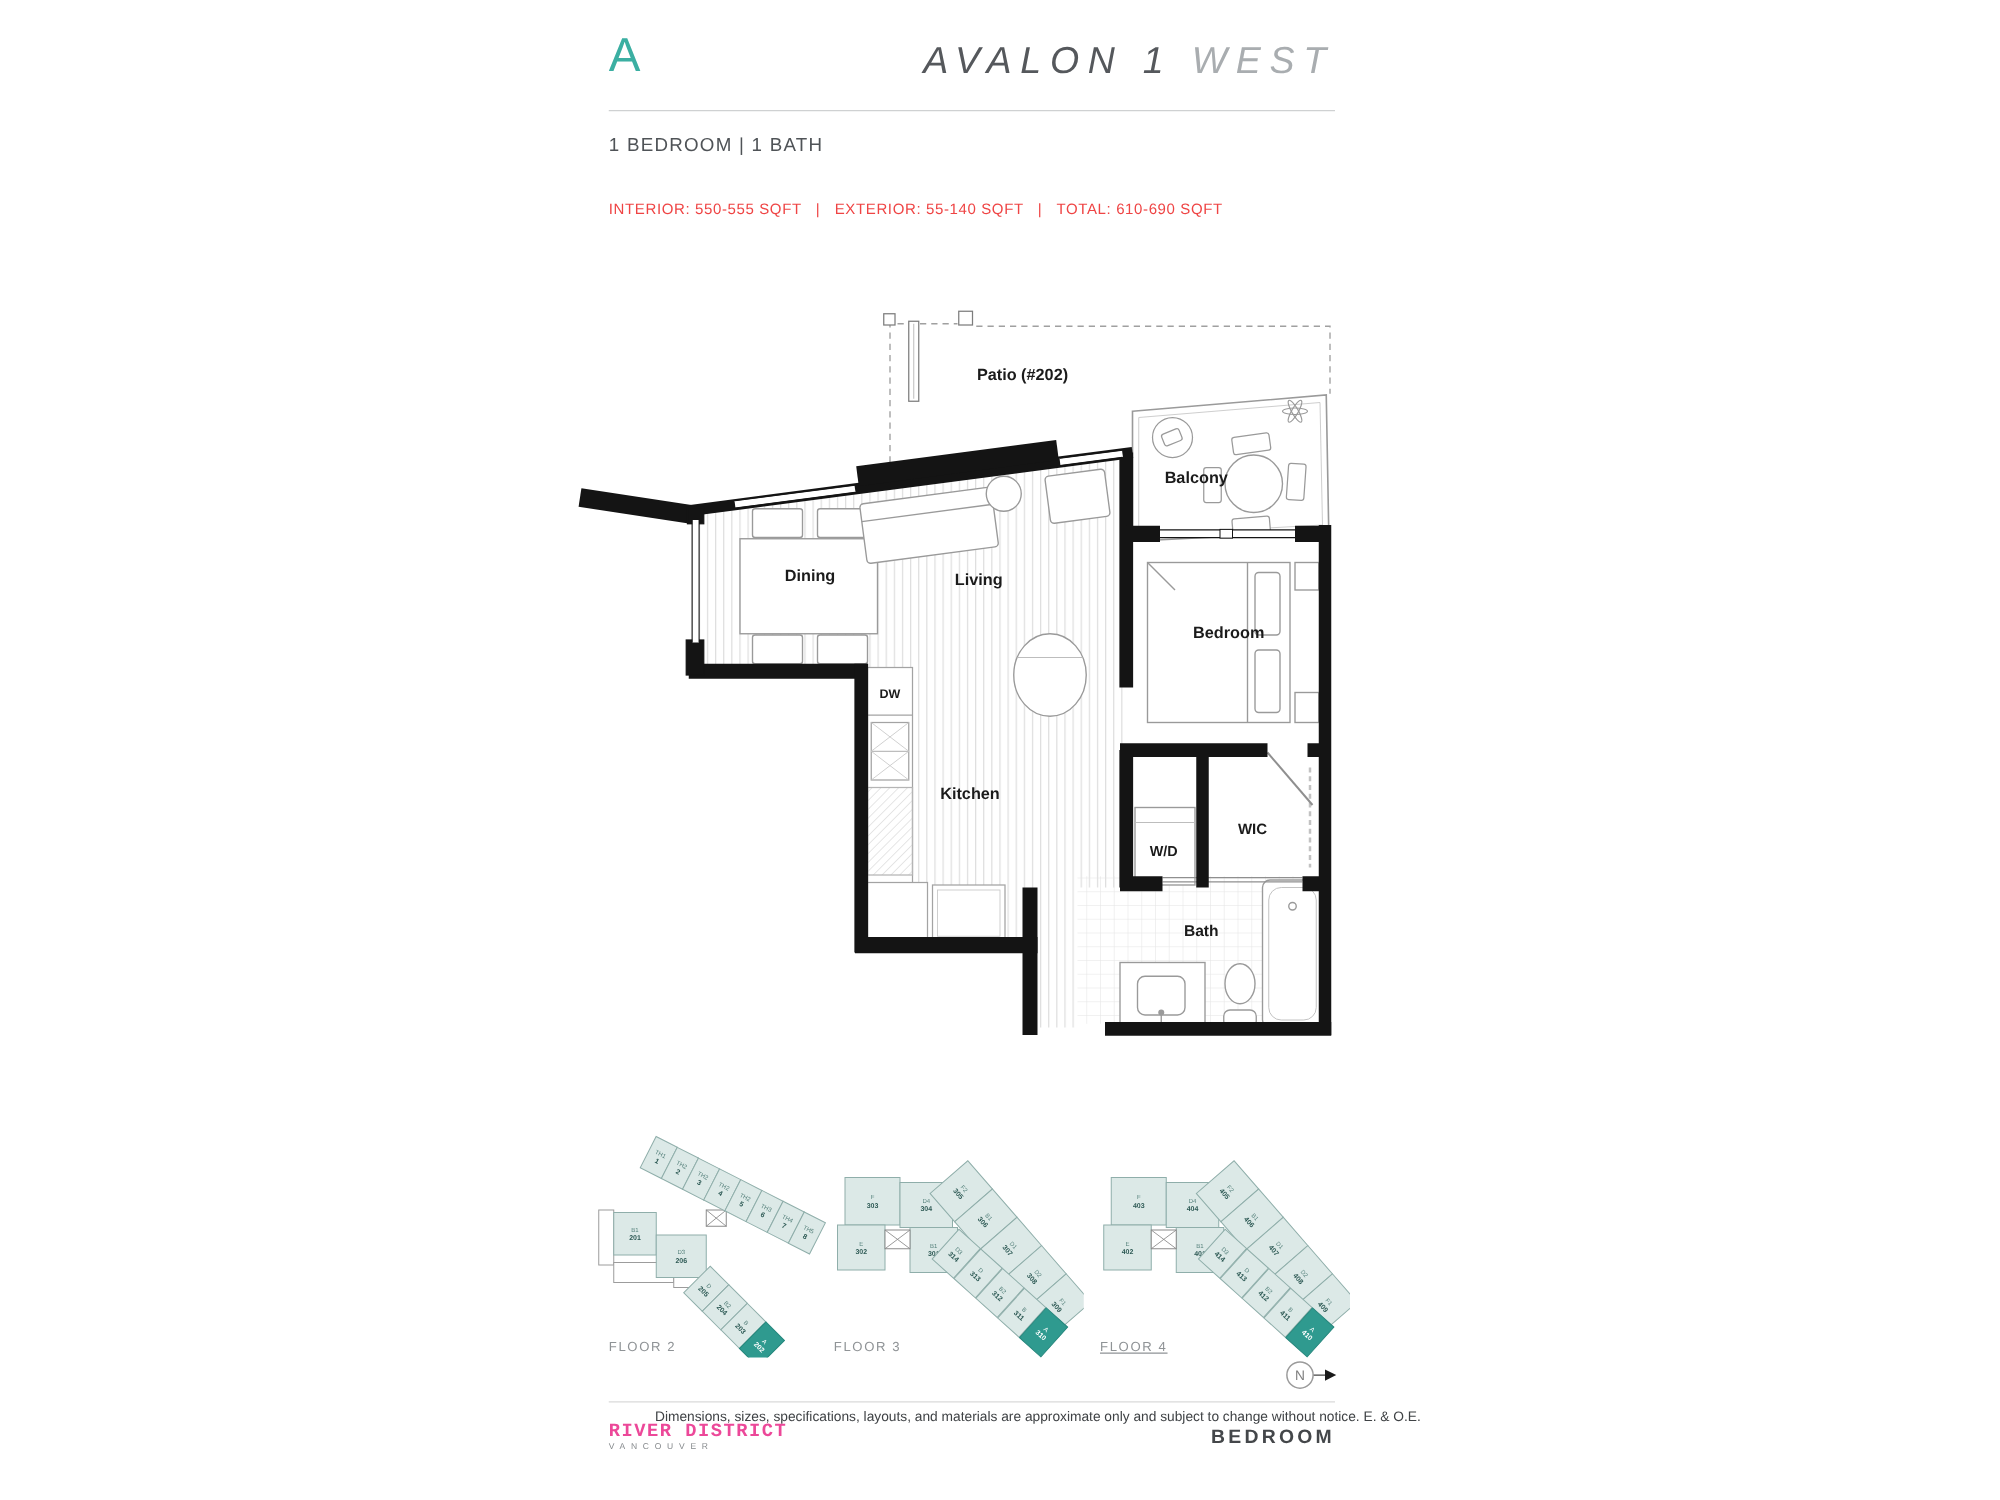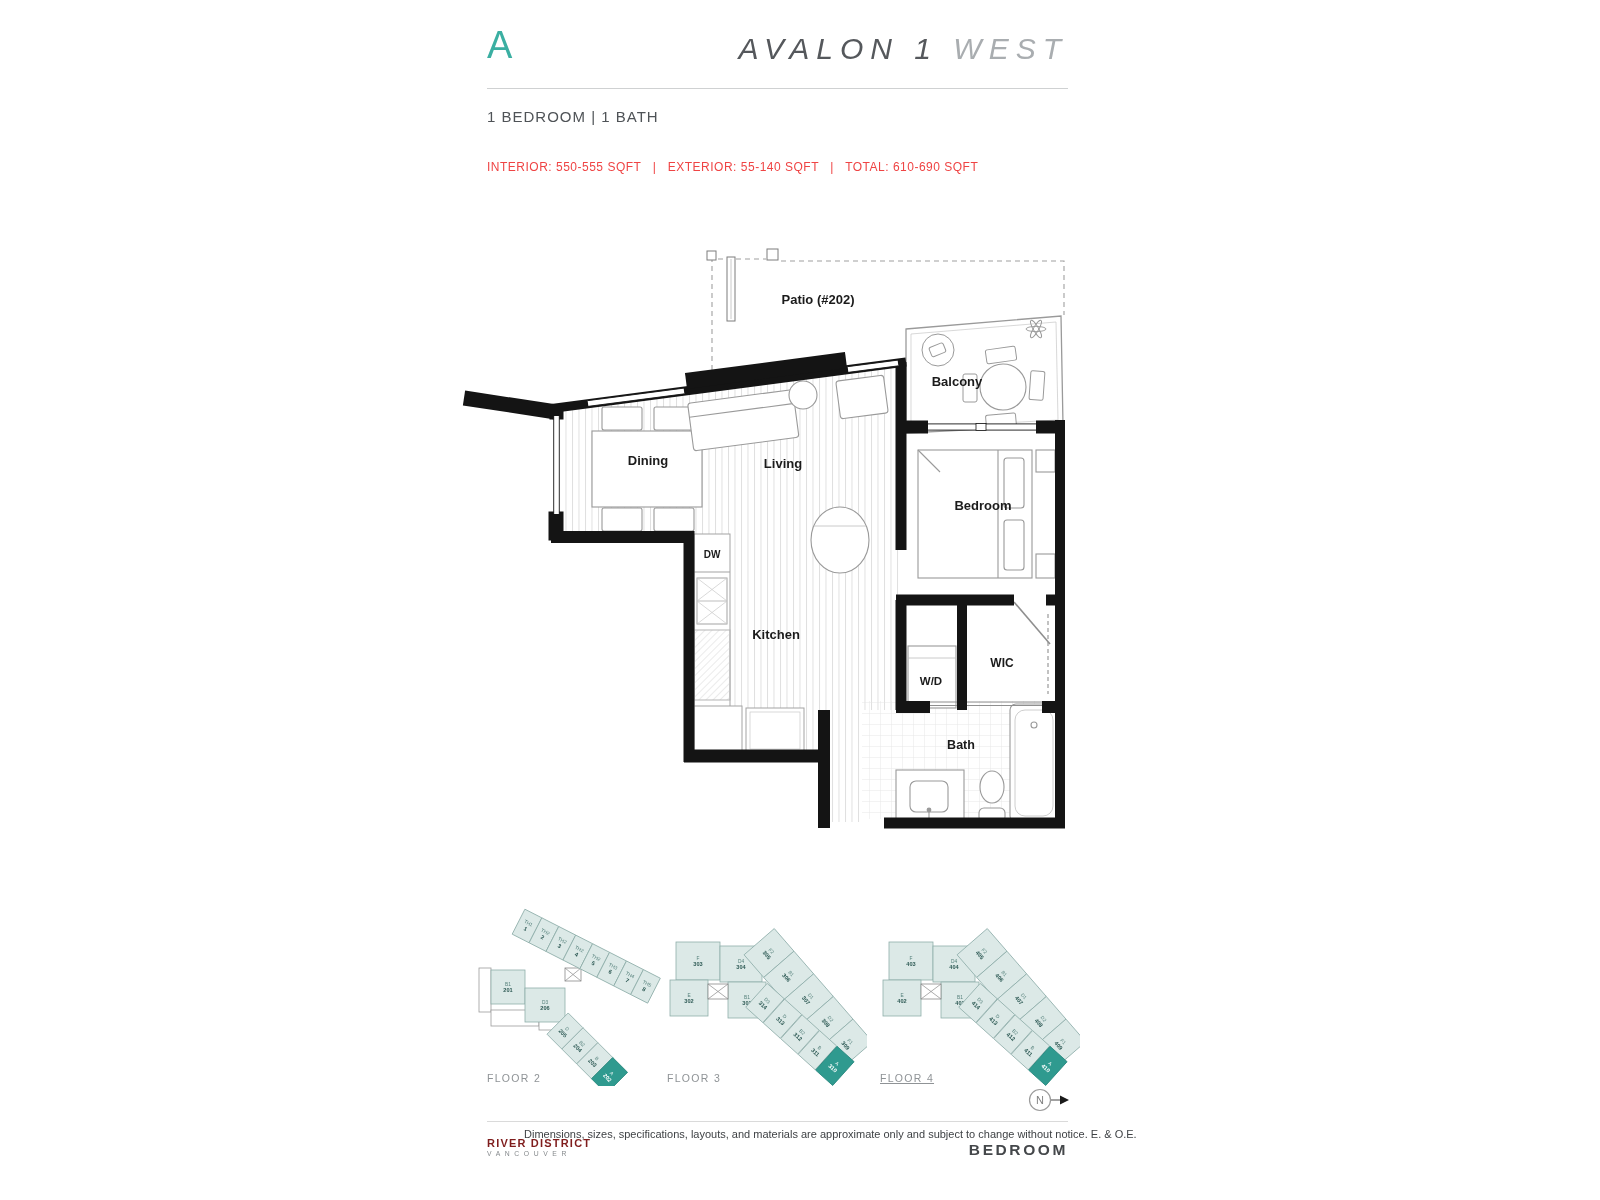--- a/index.html
+++ b/index.html
@@ -20,21 +20,21 @@
   .plan-wrap{left:455px;top:233px;width:620px;height:600px;}
   .kp{width:205px;height:180px;}
   .kp-f2{left:477px;top:906px;}
   .kp-f3{left:662px;top:908px;}
   .kp-f4{left:875px;top:908px;}
   .floor-label{font-size:10.5px;color:#8f9396;letter-spacing:1.3px;top:1072px;font-weight:500;}
   .fl2{left:487px;} .fl3{left:667px;} .fl4{left:880px;text-decoration:underline;}
   .compass{left:1026px;top:1086px;width:50px;height:28px;}
   .disclaimer{left:487px;top:1128px;font-size:11px;color:#3f4245;padding-left:37px;}
   .brand{left:487px;top:1138px;line-height:1;}
-  .brand .brand-name{font-size:11px;font-weight:700;letter-spacing:1.2px;color:#7f1d1d;}
+  .brand .brand-name{font-size:15px;font-weight:700;letter-spacing:1.2px;color:#ec4899;font-family:Liberation Mono, monospace;}
   .brand .brand-sub{font-size:6.8px;letter-spacing:4.6px;color:#85898c;margin-top:2px;}
   .developer{left:487px;top:1141px;width:581px;text-align:right;font-size:15.5px;font-weight:700;
              letter-spacing:2.6px;color:#44474a;}
   svg text{font-family:"Liberation Sans", sans-serif;}
   .room-label{font-size:13px;font-weight:700;fill:#1b1b1b;}
 </style>
 </head>
 <body>
 
 <div class="abs letter-a">A</div>

